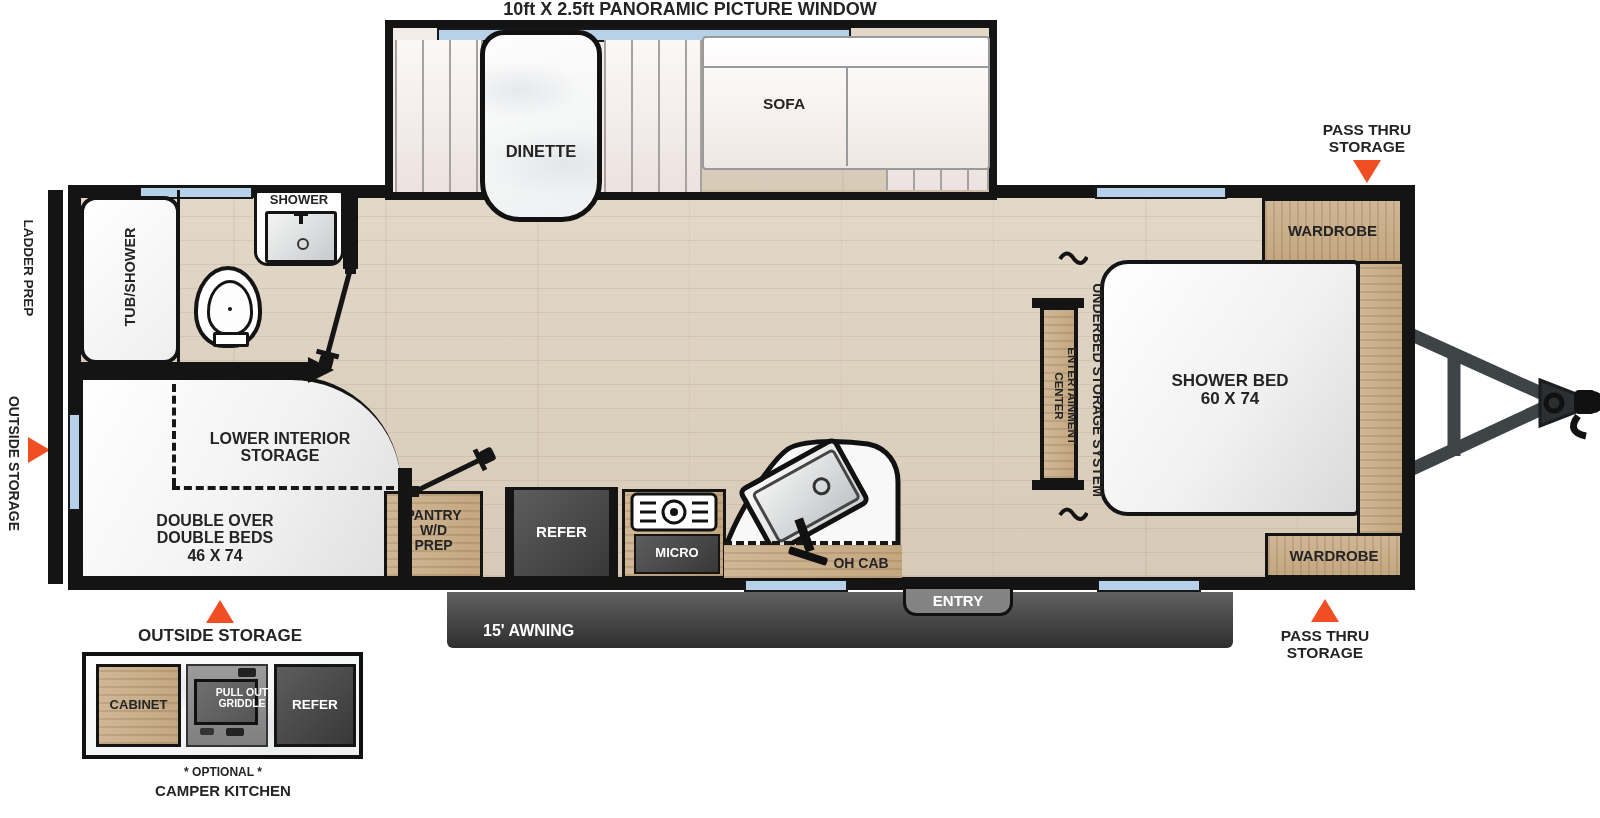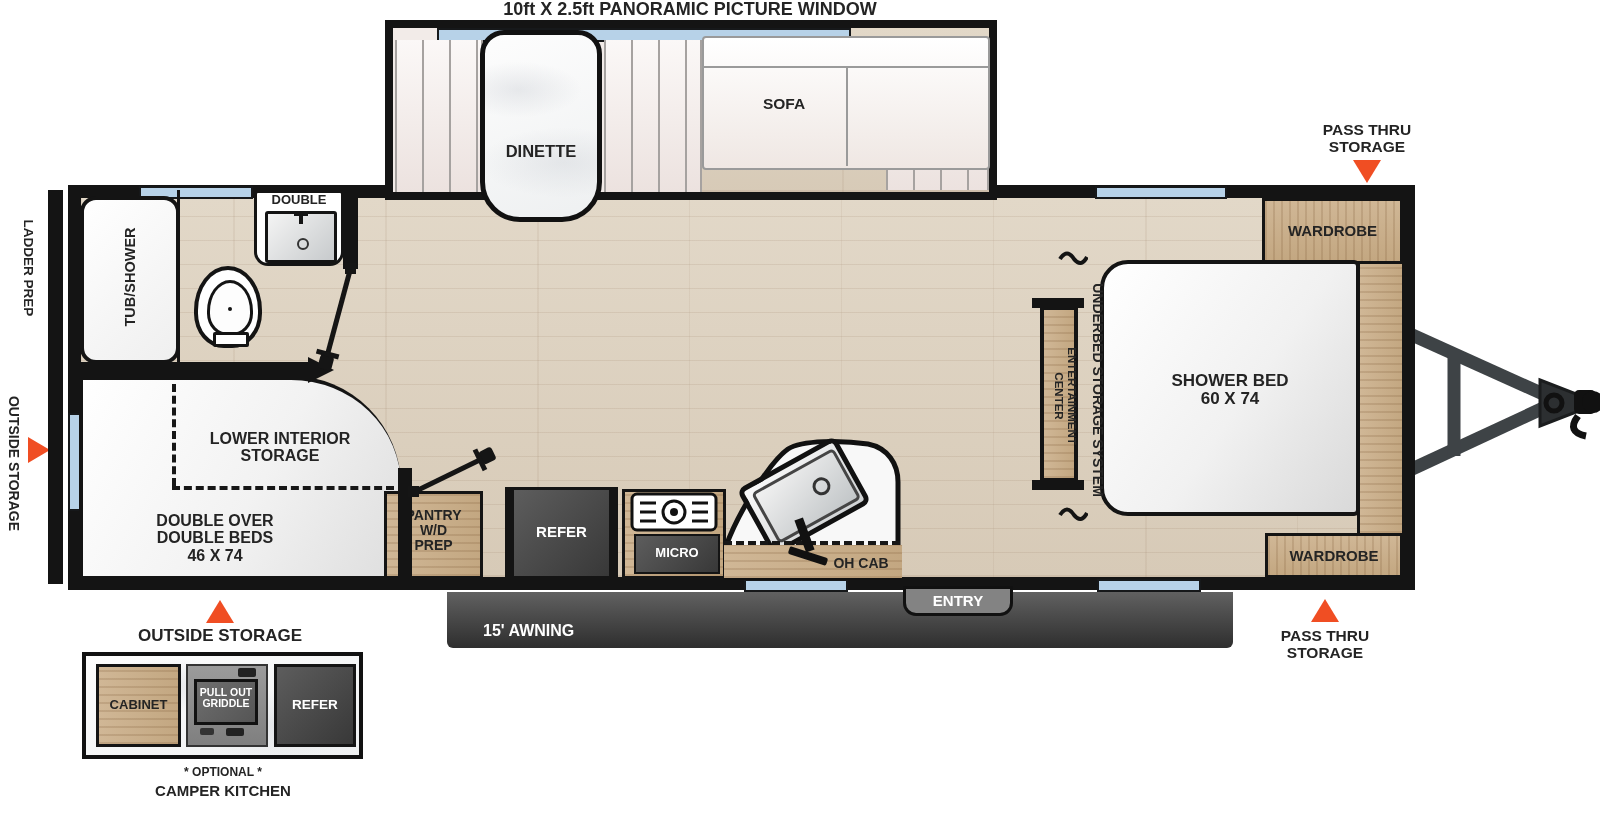--- a/index.html
+++ b/index.html
@@ -154,21 +154,21 @@
               border-radius:50% 50% 44% 44% / 54% 54% 42% 42%;box-sizing:border-box;z-index:4;">
     <div class="abs" style="left:9px;top:10px;width:40px;height:50px;border:3px solid #141414;background:#fdfdfd;
                 border-radius:50% 50% 46% 46% / 56% 56% 40% 40%;">
       <div class="abs" style="left:18px;top:24px;width:4px;height:4px;background:#141414;border-radius:50%;"></div>
     </div>
     <div class="abs" style="left:15px;top:62px;width:30px;height:9px;border:3px solid #141414;background:#ffffff;border-radius:2px;"></div>
   </div>
 
   <div class="abs" style="left:254px;top:190px;width:90px;height:76px;border:3px solid #141414;background:#ffffff;
               border-radius:4px 4px 14px 14px;box-sizing:border-box;z-index:4;">
-    <span class="lbl" style="left:0;top:0px;width:84px;font-size:13px;">DOUBLE</span>
+    <span class="lbl" style="left:0;top:0px;width:84px;font-size:13px;">SHOWER</span>
     <div class="abs" style="left:8px;top:18px;width:66px;height:46px;border:3px solid #141414;border-radius:3px;
                 background:linear-gradient(135deg,#f4f4f4,#c7cacc);">
       <div class="abs" style="left:26px;top:-2px;width:14px;height:4px;background:#141414;"></div>
       <div class="abs" style="left:31px;top:-2px;width:4px;height:12px;background:#141414;"></div>
       <div class="abs" style="left:29px;top:24px;width:8px;height:8px;border:2px solid #333;border-radius:50%;"></div>
     </div>
   </div>
 
   <div class="wall" style="left:70px;top:362px;width:240px;height:16px;z-index:5;"></div>
   <div class="tri" style="left:308px;top:357px;border-top:13px solid transparent;border-bottom:13px solid transparent;
@@ -252,21 +252,21 @@
   <div class="lbl" style="left:90px;top:627px;width:260px;font-size:17px;">OUTSIDE STORAGE</div>
 
   <div class="abs marble" style="left:82px;top:652px;width:281px;height:107px;border:4px solid #111;box-sizing:border-box;z-index:3;">
     <div class="abs grainv" style="left:10px;top:8px;width:85px;height:83px;border:3px solid #141414;box-sizing:border-box;">
       <span class="lbl" style="left:0;top:31px;width:79px;font-size:13px;">CABINET</span>
     </div>
     <div class="abs" style="left:100px;top:8px;width:82px;height:83px;background:linear-gradient(180deg,#9b9b9b,#7f7f7f);
                 border:2px solid #333;box-sizing:border-box;">
       <div class="abs" style="left:6px;top:13px;width:64px;height:46px;background:linear-gradient(135deg,#6f6f6f,#555);
                   border:3px solid #111;box-sizing:border-box;"></div>
-      <div class="lbl" style="left:6px;top:21px;width:64px;color:#ffffff;font-size:10.5px;">
+      <div class="lbl" style="left:6px;top:21px;width:64px;color:#ffffff;font-size:10.5px;padding-left:16px;">
         <div>PULL OUT</div>
         <div>GRIDDLE</div>
       </div>
       <div class="abs" style="left:50px;top:2px;width:18px;height:9px;background:#222;border-radius:2px;"></div>
       <div class="abs" style="left:12px;top:62px;width:14px;height:7px;background:#333;border-radius:2px;"></div>
       <div class="abs" style="left:38px;top:62px;width:18px;height:8px;background:#222;border-radius:2px;"></div>
     </div>
     <div class="abs dark" style="left:188px;top:8px;width:82px;height:83px;border:3px solid #141414;box-sizing:border-box;">
       <span class="lbl" style="left:0;top:31px;width:76px;color:#ffffff;font-size:13.5px;">REFER</span>
     </div>

